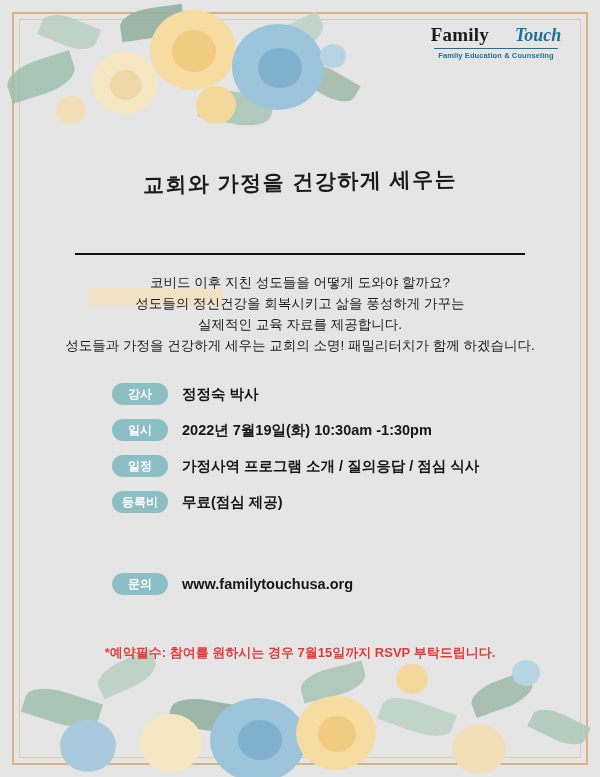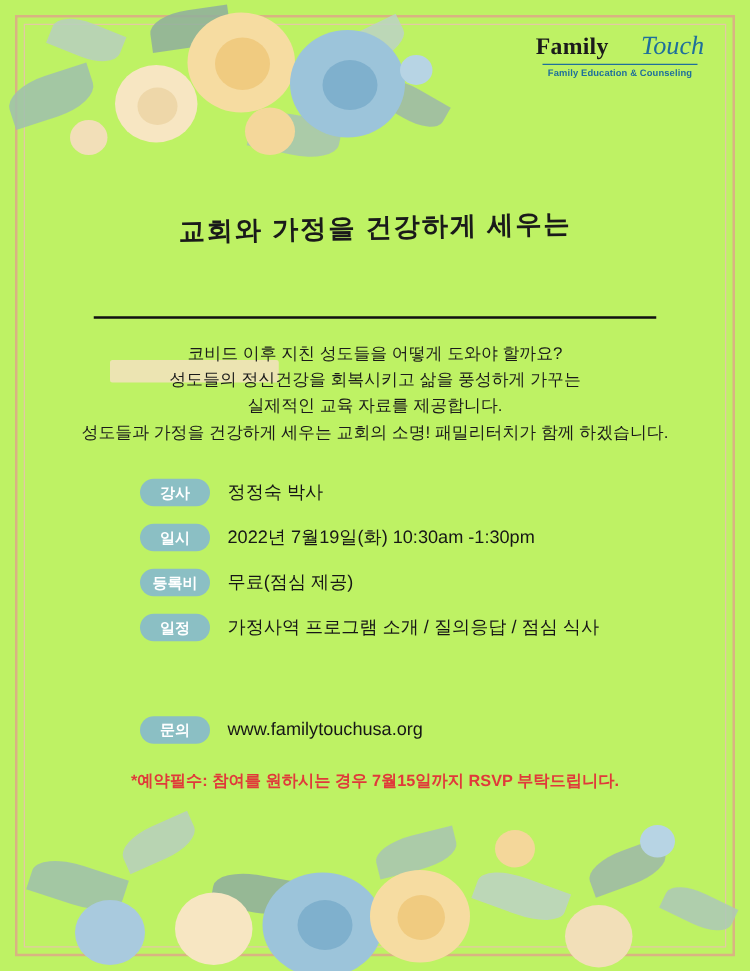--- a/index.html
+++ b/index.html
@@ -10,21 +10,21 @@
     width: 600px;
     height: 777px;
     overflow: hidden;
     font-family: "Liberation Sans", sans-serif;
     background: #ffffff;
   }
   .poster {
     position: relative;
     width: 600px;
     height: 777px;
-    background: #bef264;
+    background: #e5e5e5;
     overflow: hidden;
   }
   
   .border-outer {
     position: absolute;
     left: 12px;
     top: 12px;
     right: 12px;
     bottom: 12px;
     border: 2px solid #d9b382;
@@ -56,22 +56,22 @@
   .logo-family {
     font-family: "Liberation Serif", serif;
     font-size: 19px;
     font-weight: bold;
     color: #1b1b1b;
     letter-spacing: .2px;
   }
   .logo-touch {
     font-family: "Liberation Serif", serif;
     font-style: italic;
-    font-size: 21px;
-    font-weight: normal;
+    font-size: 18px;
+    font-weight: bold;
     color: #1f6f9b;
     margin-left: 21px;
   }
   .logo-rule {
     width: 124px;
     height: 1px;
     background: #1f6f9b;
     margin: 2px auto 2px auto;
   }
   .logo-sub {
@@ -166,32 +166,32 @@
     font-size: 12px;
     font-weight: bold;
     display: flex;
     align-items: center;
     justify-content: center;
     margin-right: 14px;
     margin-top: 1px;
   }
   .info-text {
     font-size: 14.5px;
-    font-weight: normal;
+    font-weight: bold;
     color: #161616;
     line-height: 21px;
   }
   .info-text .line2 {
     display: block;
     margin-top: 48px;
   }
   
   .note {
     position: absolute;
-    top: 616px;
+    top: 644px;
     left: 0;
     width: 600px;
     text-align: center;
     font-size: 13px;
     font-weight: bold;
     color: #e03a3a;
   }
 </style>
 </head>
 <body>
@@ -267,27 +267,27 @@
       <div class="info-text">정정숙 박사</div>
     </div>
 
     <div class="info-row">
       <div class="tag">일시</div>
       <div class="info-text">2022년 7월19일(화) 10:30am -1:30pm</div>
     </div>
 
 
     <div class="info-row">
+      <div class="tag">일정</div>
+      <div class="info-text">가정사역 프로그램 소개 / 질의응답 / 점심 식사</div>
+    </div>
+
+    <div class="info-row">
       <div class="tag">등록비</div>
       <div class="info-text">무료(점심 제공)</div>
-    </div>
-
-    <div class="info-row">
-      <div class="tag">일정</div>
-      <div class="info-text">가정사역 프로그램 소개 / 질의응답 / 점심 식사</div>
     </div>
 
     <div class="info-row">
       <div class="tag">문의</div>
       <div class="info-text">
         <span class="line2">www.familytouchusa.org</span>
       </div>
     </div>
 
   </div>

